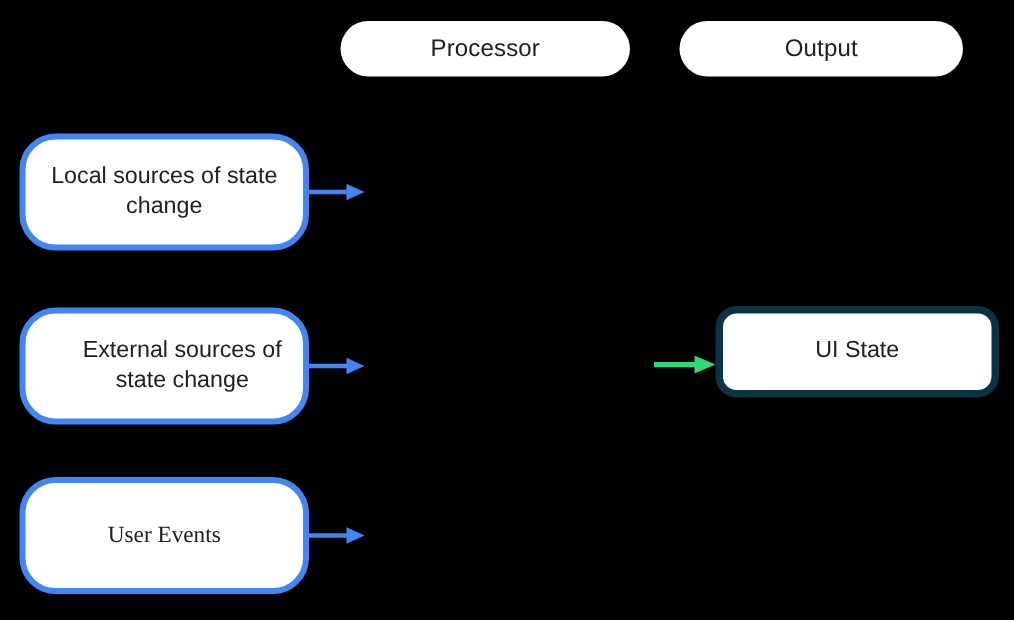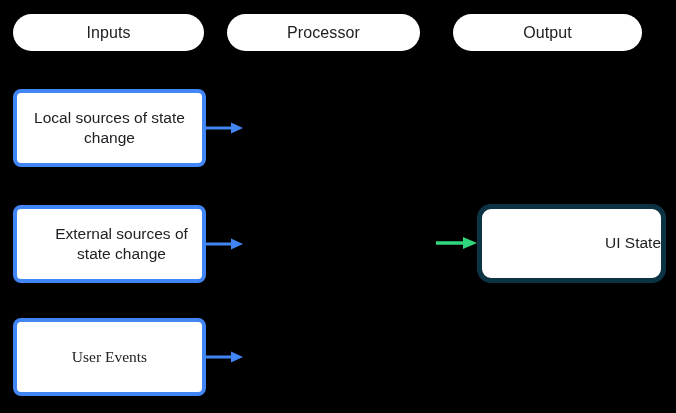--- a/index.html
+++ b/index.html
@@ -55,59 +55,55 @@
   }
   .node .label {
     white-space: pre-line;
     max-width: 170px;
   }
   .input-node {
     left: 13px;
     width: 193px;
     height: 78px;
     border: 4px solid var(--input-border);
-    border-radius: 8px;
+    border-radius: 24px;
   }
   .node-local    { top: 89px; }
   .node-external { top: 205px; padding-left: 24px; }
   .node-user     { top: 318px; font-family: Liberation Serif, serif; }
   .processor-node {
     left: 243px;
     top: 89px;
     width: 193px;
     height: 307px;
     border: 4px solid var(--processor-border);
     border-radius: 16px;
   }
   .output-node {
     left: 477px;
     top: 204px;
     width: 189px;
-    height: 79px;
+    height: 61px;
     border: 5px solid var(--output-border);
     border-radius: 14px;
-    justify-content: flex-end;
   }
 
   .arrow { position: absolute; display: block; }
   .arrow-blue  { color: var(--arrow-blue); }
   .arrow-green { color: var(--arrow-green); }
   .arrow-1   { left: 206px; top: 120px; }
   .arrow-2   { left: 206px; top: 236px; }
   .arrow-3   { left: 206px; top: 349px; }
   .arrow-out { left: 436px; top: 234px; }
 </style>
 </head>
 <body>
 
 <div class="canvas">
 
-  <div class="pill pill-inputs">
-    <span>Inputs</span>
-  </div>
   <div class="pill pill-processor">
     <span>Processor</span>
   </div>
   <div class="pill pill-output">
     <span>Output</span>
   </div>
 
   <div class="node input-node node-local">
     <span class="label">Local sources of state
 change</span>

